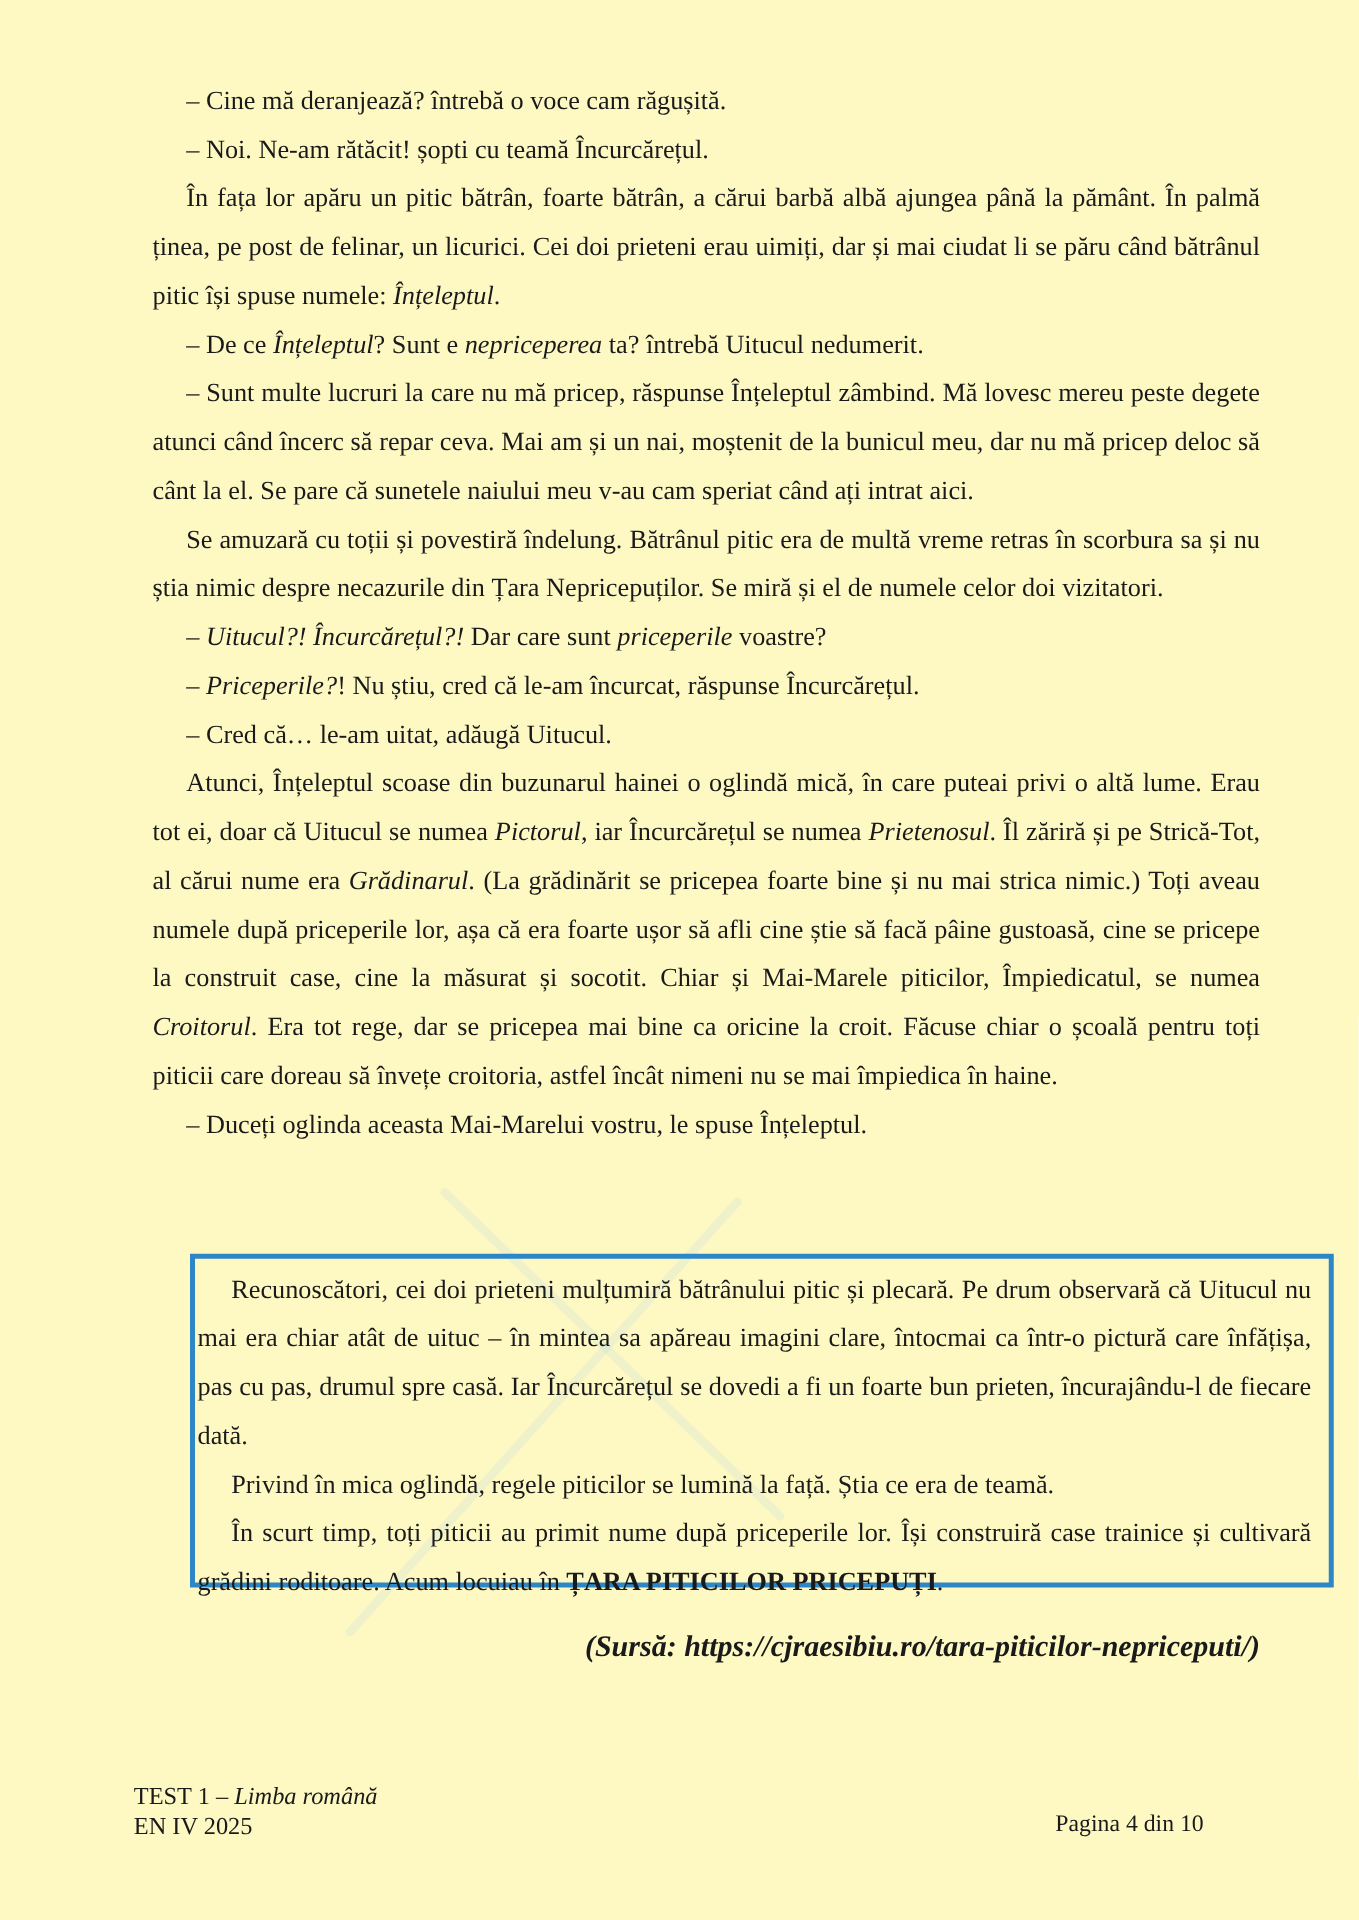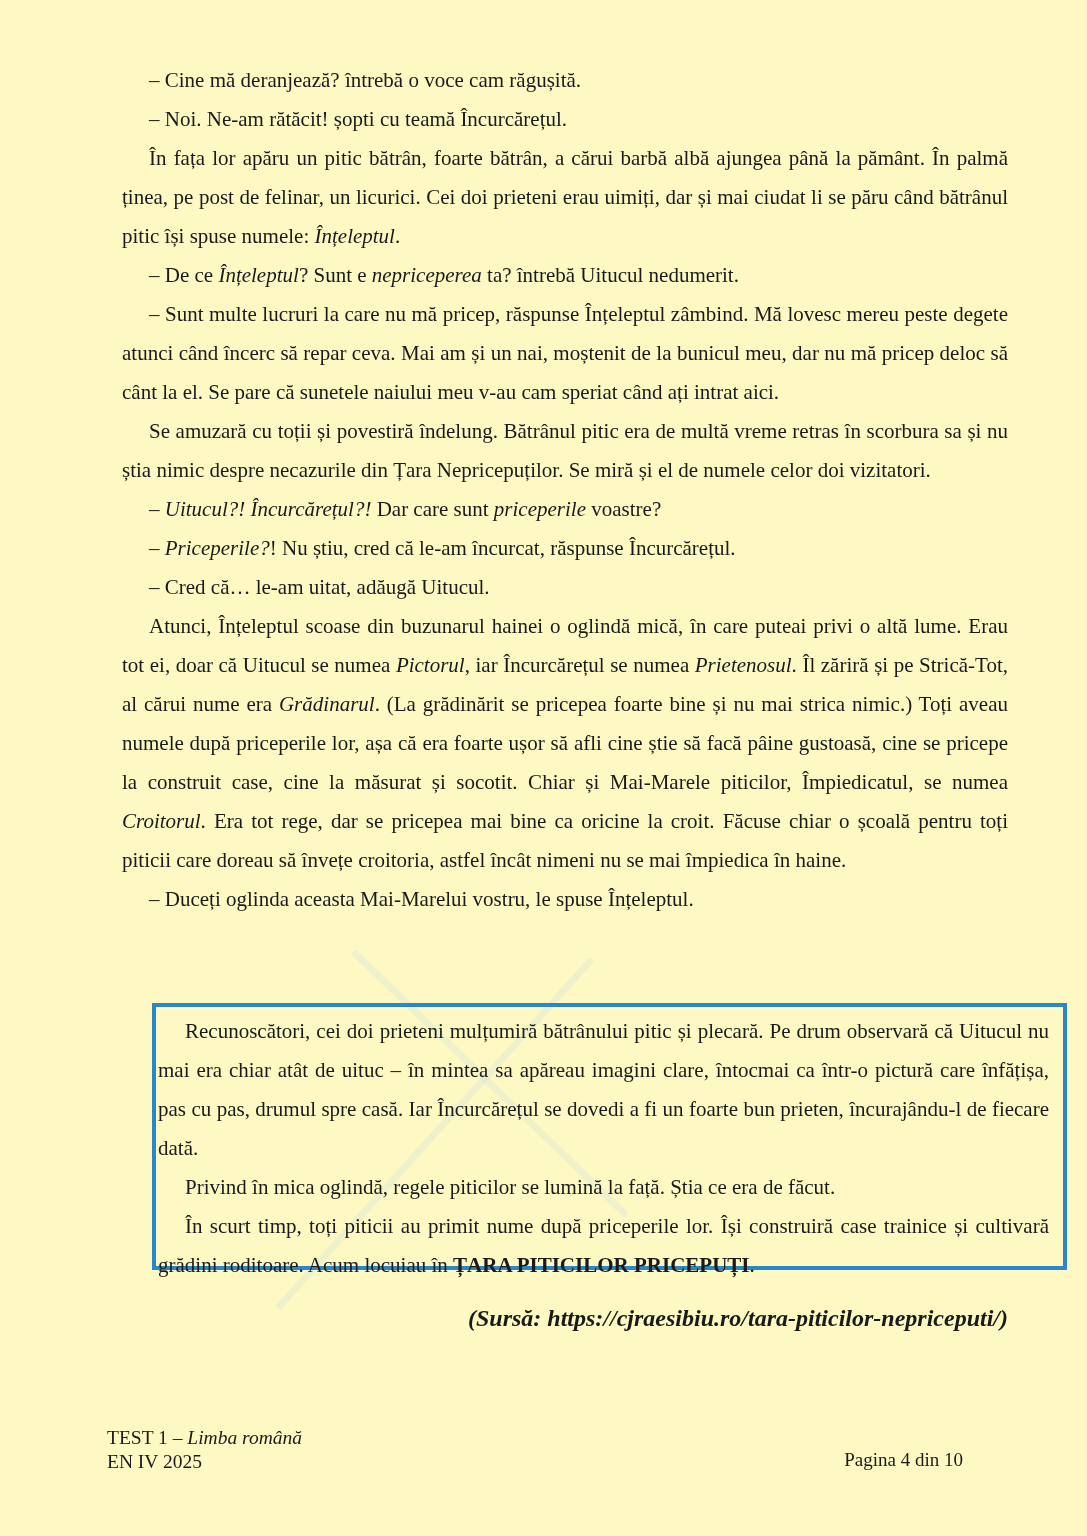--- a/index.html
+++ b/index.html
@@ -83,21 +83,21 @@
       <p><span>Se amuzară cu toții și povestiră îndelung. Bătrânul pitic era de multă vreme retras în scorbura sa și nu știa nimic despre necazurile din Țara Nepricepuților. Se miră și el de numele celor doi vizitatori.</span></p>
       <p><span>– </span><span class="it">Uitucul?! Încurcărețul?!</span><span> Dar care sunt </span><span class="it">priceperile</span><span> voastre?</span></p>
       <p><span>– </span><span class="it">Priceperile?</span><span>! Nu știu, cred că le-am încurcat, răspunse Încurcărețul.</span></p>
       <p><span>– Cred că… le-am uitat, adăugă Uitucul.</span></p>
       <p><span>Atunci, Înțeleptul scoase din buzunarul hainei o oglindă mică, în care puteai privi o altă lume. Erau tot ei, doar că Uitucul se numea </span><span class="it">Pictorul</span><span>, iar Încurcărețul se numea </span><span class="it">Prietenosul</span><span>. Îl zăriră și pe Strică-Tot, al cărui nume era </span><span class="it">Grădinarul</span><span>. (La grădinărit se pricepea foarte bine și nu mai strica nimic.) Toți aveau numele după priceperile lor, așa că era foarte ușor să afli cine știe să facă pâine gustoasă, cine se pricepe la construit case, cine la măsurat și socotit. Chiar și Mai-Marele piticilor, Împiedicatul, se numea </span><span class="it">Croitorul</span><span>. Era tot rege, dar se pricepea mai bine ca oricine la croit. Făcuse chiar o școală pentru toți piticii care doreau să învețe croitoria, astfel încât nimeni nu se mai împiedica în haine.</span></p>
       <p><span>– Duceți oglinda aceasta Mai-Marelui vostru, le spuse Înțeleptul.</span></p>
     </div>
 
   <div class="box rich" id="box-inner" style="border-color: rgb(45, 135, 198);">
       <p><span>Recunoscători, cei doi prieteni mulțumiră bătrânului pitic și plecară. Pe drum observară că Uitucul nu mai era chiar atât de uituc – în mintea sa apăreau imagini clare, întocmai ca într-o pictură care înfățișa, pas cu pas, drumul spre casă. Iar Încurcărețul se dovedi a fi un foarte bun prieten, încurajându-l de fiecare dată.</span></p>
-      <p><span>Privind în mica oglindă, regele piticilor se lumină la față. Știa ce era de făcut.</span></p>
+      <p><span>Privind în mica oglindă, regele piticilor se lumină la față. Știa ce era de teamă.</span></p>
       <p><span>În scurt timp, toți piticii au primit nume după priceperile lor. Își construiră case trainice și cultivară grădini roditoare. Acum locuiau în </span><span class="bd">ȚARA PITICILOR PRICEPUȚI</span><span>.</span></p>
     </div>
 
   <div class="source">
     <span>(Sursă: https://cjraesibiu.ro/tara-piticilor-nepriceputi/)</span>
   </div>
 
   <div class="footer-left">
     <div><span>TEST 1 – </span><span class="it">Limba română</span></div>
     <div>EN IV 2025</div>

